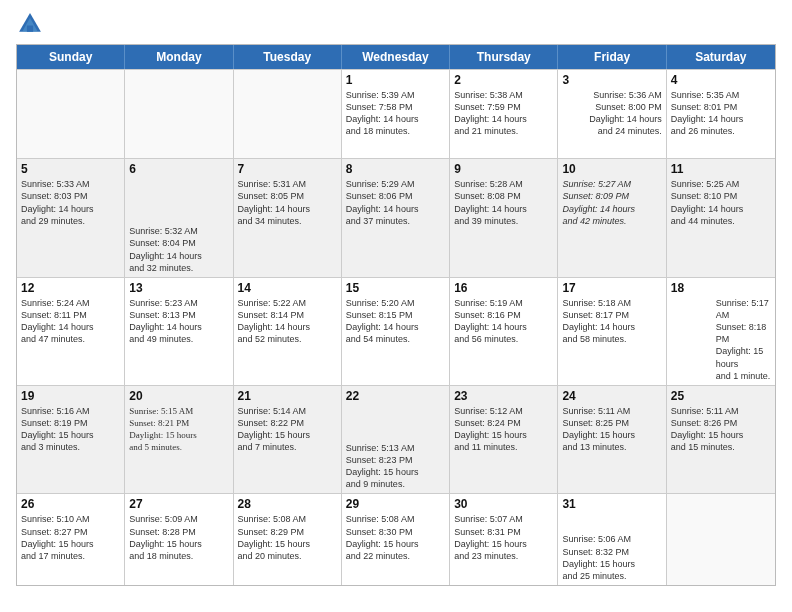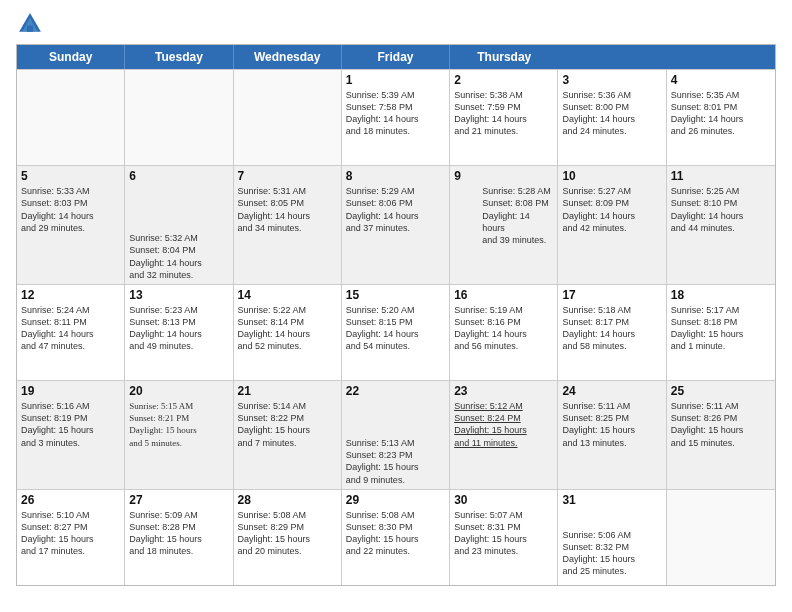--- a/index.html
+++ b/index.html
@@ -134,24 +134,26 @@
     </div>
     <div class="title-block">
       <div class="main-title"></div>
       <div class="subtitle"></div>
     </div>
   </div>
 
   <div class="calendar">
     <div class="cal-header-row">
     <div class="cal-header-cell">Sunday</div>
+        <div class="cal-header-cell">Monday</div>
         <div class="cal-header-cell">Tuesday</div>
         <div class="cal-header-cell">Wednesday</div>
+        <div class="cal-header-cell">Thursday</div>
         <div class="cal-header-cell">Friday</div>
-        <div class="cal-header-cell">Thursday</div>
+        <div class="cal-header-cell">Saturday</div>
       </div>
     <div class="cal-body">
     <div class="cal-row">
           <div class="cal-cell empty"></div>
           <div class="cal-cell empty"></div>
           <div class="cal-cell empty"></div>
           <div class="cal-cell">
             <div class="day-num">1</div>
             <div class="day-info" style="white-space: pre-line;">Sunrise: 5:39 AM
 Sunset: 7:58 PM
@@ -160,21 +162,21 @@
           </div>
           <div class="cal-cell">
             <div class="day-num">2</div>
             <div class="day-info" style="white-space: pre-line;">Sunrise: 5:38 AM
 Sunset: 7:59 PM
 Daylight: 14 hours
 and 21 minutes.</div>
           </div>
           <div class="cal-cell">
             <div class="day-num">3</div>
-            <div class="day-info" style="white-space: pre-line;">Sunrise: 5:36 AM
+            <div class="day-info" style="white-space: pre-line; text-align: right;">Sunrise: 5:36 AM
 Sunset: 8:00 PM
 Daylight: 14 hours
 and 24 minutes.</div>
           </div>
           <div class="cal-cell">
             <div class="day-num">4</div>
             <div class="day-info" style="white-space: pre-line;">Sunrise: 5:35 AM
 Sunset: 8:01 PM
 Daylight: 14 hours
 and 26 minutes.</div>
@@ -204,28 +206,28 @@
           </div>
           <div class="cal-cell shaded">
             <div class="day-num">8</div>
             <div class="day-info" style="white-space: pre-line;">Sunrise: 5:29 AM
 Sunset: 8:06 PM
 Daylight: 14 hours
 and 37 minutes.</div>
           </div>
           <div class="cal-cell shaded">
             <div class="day-num">9</div>
-            <div class="day-info" style="white-space: pre-line; margin-left: 28px;">Sunrise: 5:28 AM
+            <div class="day-info" style="white-space: pre-line;">Sunrise: 5:28 AM
 Sunset: 8:08 PM
 Daylight: 14 hours
 and 39 minutes.</div>
           </div>
           <div class="cal-cell shaded">
             <div class="day-num">10</div>
-            <div class="day-info" style="white-space: pre-line;">Sunrise: 5:27 AM
+            <div class="day-info" style="white-space: pre-line; font-style: italic;">Sunrise: 5:27 AM
 Sunset: 8:09 PM
 Daylight: 14 hours
 and 42 minutes.</div>
           </div>
           <div class="cal-cell shaded">
             <div class="day-num">11</div>
             <div class="day-info" style="white-space: pre-line;">Sunrise: 5:25 AM
 Sunset: 8:10 PM
 Daylight: 14 hours
 and 44 minutes.</div>
@@ -269,21 +271,21 @@
           </div>
           <div class="cal-cell">
             <div class="day-num">17</div>
             <div class="day-info" style="white-space: pre-line;">Sunrise: 5:18 AM
 Sunset: 8:17 PM
 Daylight: 14 hours
 and 58 minutes.</div>
           </div>
           <div class="cal-cell">
             <div class="day-num">18</div>
-            <div class="day-info" style="white-space: pre-line;">Sunrise: 5:17 AM
+            <div class="day-info" style="white-space: pre-line; margin-left: 45px;">Sunrise: 5:17 AM
 Sunset: 8:18 PM
 Daylight: 15 hours
 and 1 minute.</div>
           </div>
         </div>
         <div class="cal-row">
           <div class="cal-cell shaded">
             <div class="day-num">19</div>
             <div class="day-info" style="white-space: pre-line;">Sunrise: 5:16 AM
 Sunset: 8:19 PM
@@ -306,21 +308,21 @@
           </div>
           <div class="cal-cell shaded">
             <div class="day-num">22</div>
             <div class="day-info" style="white-space: pre-line; margin-top: 37px;">Sunrise: 5:13 AM
 Sunset: 8:23 PM
 Daylight: 15 hours
 and 9 minutes.</div>
           </div>
           <div class="cal-cell shaded">
             <div class="day-num">23</div>
-            <div class="day-info" style="white-space: pre-line; text-decoration: underline;">Sunrise: 5:12 AM
+            <div class="day-info" style="white-space: pre-line;">Sunrise: 5:12 AM
 Sunset: 8:24 PM
 Daylight: 15 hours
 and 11 minutes.</div>
           </div>
           <div class="cal-cell shaded">
             <div class="day-num">24</div>
             <div class="day-info" style="white-space: pre-line;">Sunrise: 5:11 AM
 Sunset: 8:25 PM
 Daylight: 15 hours
 and 13 minutes.</div>

